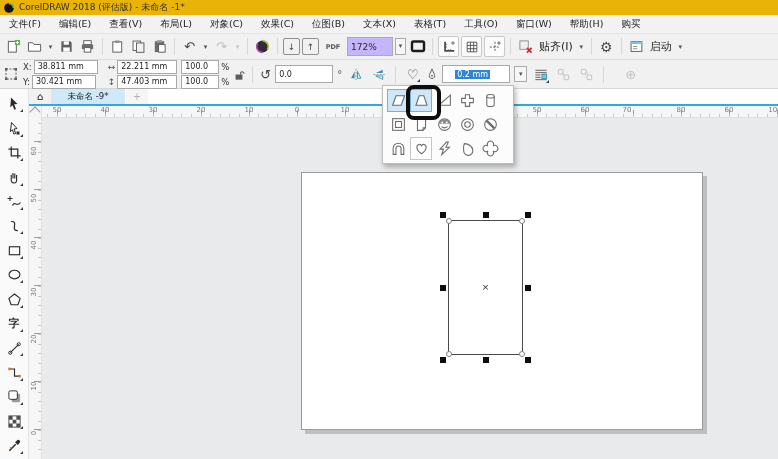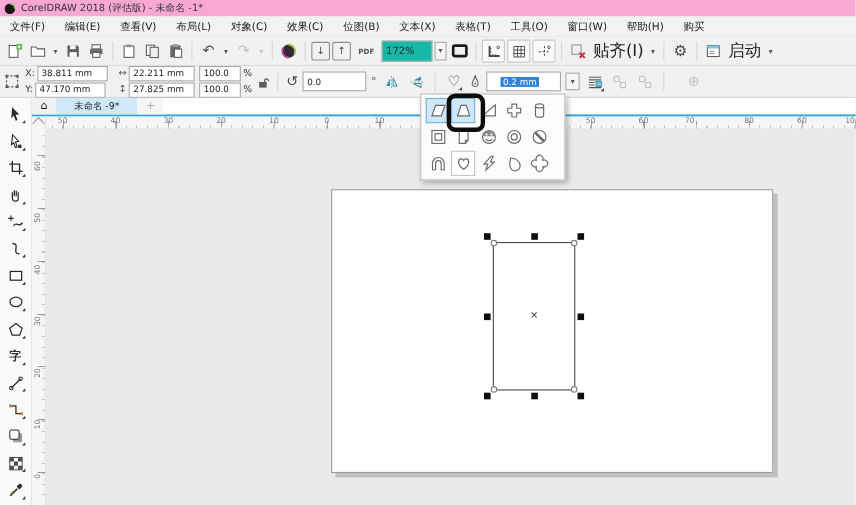--- a/index.html
+++ b/index.html
@@ -1,31 +1,31 @@
 <!DOCTYPE html>
 <html><head>
 <meta charset="utf-8">
 <style>
   html,body{margin:0;padding:0}
   body{width:778px;height:459px;position:relative;overflow:hidden;background:#fff;
        font-family:"DejaVu Sans",sans-serif;-webkit-font-smoothing:antialiased;color:#2b2b2b}
   svg{display:block}
-  .titlebar{height:15px;display:flex;align-items:center;gap:5px;padding-left:4px;font-size:9px;color:#333;background:#f9a8d4}
+  .titlebar{height:15px;display:flex;align-items:center;gap:5px;padding-left:4px;font-size:9px;color:#333;background:#eab308}
   .menubar{height:18px;background:#f2f2f3;border-bottom:1px solid #e6e6e6;display:flex;align-items:center;font-size:9.5px;color:#222}
   .menubar .mi{padding:0 9px;cursor:default}
   .toolbar{height:25px;background:#f1f1f2;border-bottom:1px solid #dcdcdc;display:flex;align-items:center;gap:2px;padding:0 4px}
   .propbar{height:28px;background:#f1f1f2;border-bottom:1px solid #d6d6d6;display:flex;align-items:center;gap:4px;padding:0 3px;font-size:8.5px;color:#333}
   .btn{display:flex;align-items:center;justify-content:center;width:19px;height:19px;border-radius:2px}
   .btn.small{width:12px}
   .sep{width:1px;height:17px;background:#d7d7d8;margin:0 3px}
   .ddown{font-size:7px;color:#555;width:9px;text-align:center}
   .glyph{font-size:12px;line-height:1;color:#4a4a4a}
   .disabled{color:#c2c2c2 !important}
-  .tbtext{font-size:15px;color:#222;padding:0 2px}
-  .combo{display:flex;align-items:center;height:17px;border:1px solid #ababab;background:#14b8a6;font-size:9px;padding:0 3px;min-width:38px}
+  .tbtext{font-size:11px;color:#222;padding:0 2px}
+  .combo{display:flex;align-items:center;height:17px;border:1px solid #ababab;background:#c4b5fd;font-size:9px;padding:0 3px;min-width:38px}
   .field{height:12px;border:1px solid #a8a8a8;background:#fff;font-size:8px;display:flex;align-items:center;padding:0 3px;color:#222}
   .stack{display:flex;flex-direction:column;gap:1px}
   .row{display:flex;align-items:center;gap:2px}
   .main{display:flex;height:371px}
   .toolbox{width:28px;background:#fafafa;border-right:1px solid #e3e3e3;display:flex;flex-direction:column;align-items:center;padding-top:3px}
   .tool{width:24px;height:24.4px;display:flex;align-items:center;justify-content:center;position:relative;color:#2f2f2f}
   .tool.fly::after{content:"";position:absolute;right:3px;bottom:4px;border-left:3px solid transparent;border-bottom:3px solid #3c3c3c}
   .content{flex:1;display:flex;flex-direction:column;min-width:0}
   .tabbar{height:15px;display:flex;align-items:stretch;background:#fff;border-bottom:2px solid #2fa8e1}
   .home-btn{width:22px;display:flex;align-items:center;justify-content:center;background:#f1f1f1;font-size:10px;color:#111}
@@ -220,31 +220,31 @@
         <rect x="11.6" y="11.6" width="2.4" height="2.4" fill="#5c5c5c"></rect>
       </svg>
     </span>
   <span class="stack">
     <span class="row">
         <span>X:</span>
         <span class="field" style="width:56px">38.811 mm</span>
       </span>
     <span class="row">
         <span>Y:</span>
-        <span class="field" style="width:56px">47.170 mm</span>
+        <span class="field" style="width:56px">30.421 mm</span>
       </span>
   </span>
   <span class="stack" style="margin-left:6px">
     <span class="row">
         <span style="font-size:9px;color:#555">↔</span>
         <span class="field" style="width:52px">22.211 mm</span>
       </span>
     <span class="row">
         <span style="font-size:9px;color:#555">↕</span>
-        <span class="field" style="width:52px">27.825 mm</span>
+        <span class="field" style="width:52px">47.403 mm</span>
       </span>
   </span>
   <span class="stack">
     <span class="row">
         <span class="field" style="width:30px">100.0</span>
         <span>%</span>
       </span>
     <span class="row">
         <span class="field" style="width:30px">100.0</span>
         <span>%</span>

